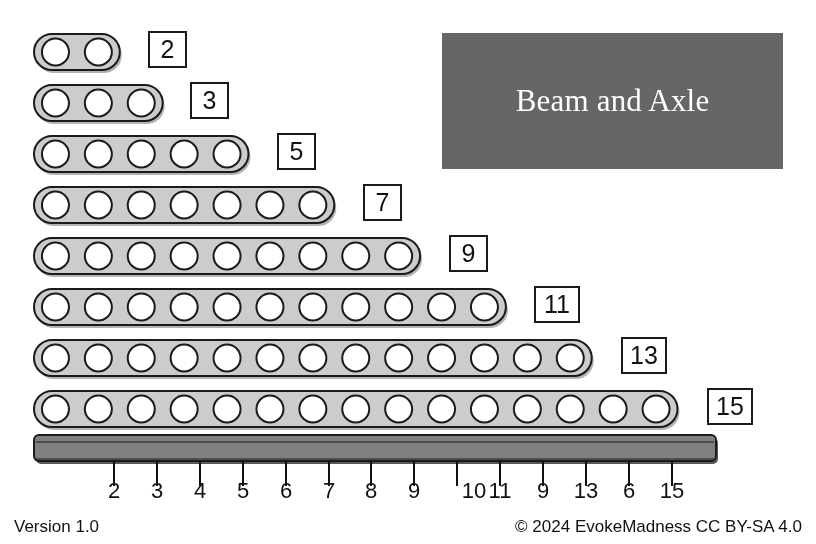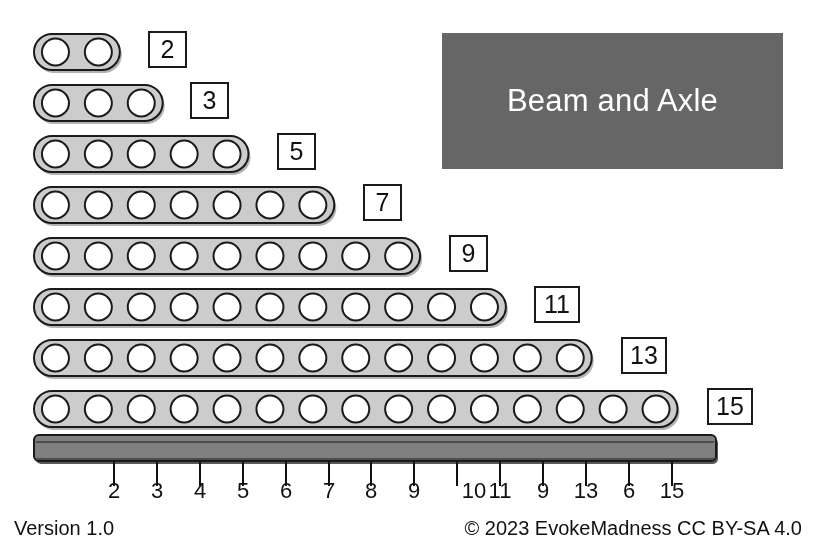--- a/index.html
+++ b/index.html
@@ -25,21 +25,21 @@
     background: #666666;
     display: flex;
     align-items: center;
     justify-content: center;
     text-align: center;
   }
   .title-card .title-text {
     color: #ffffff;
     font-size: 31px;
     line-height: 40px;
-    font-family: Liberation Sans, sans-serif;
+    font-family: Liberation Serif, serif;
     letter-spacing: 0.2px;
     padding: 0 18px;
   }
   .badge {
     position: absolute;
     background: #ffffff;
     border: 2px solid #1a1a1a;
     display: flex;
     align-items: center;
     justify-content: center;
@@ -63,21 +63,21 @@
     position: absolute;
     font-size: 22px;
     color: #111111;
     text-align: center;
     font-family: "Liberation Sans", sans-serif;
     transform: translateX(-50%);
     white-space: nowrap;
   }
   .footer-text {
     position: absolute;
-    font-size: 20px;
+    font-size: 17px;
     color: #111111;
     font-family: "Liberation Sans", sans-serif;
     white-space: nowrap;
   }
   .footer-right { text-align: right; }
 </style>
 </head>
 <body>
 
 <div id="stage">
@@ -246,15 +246,15 @@
       <div class="tick-label" style="left: 543px; top: 478px;">9</div>
       <div class="tick-line" style="left: 585px; top: 461px; height: 25px;"></div>
       <div class="tick-label" style="left: 586px; top: 478px;">13</div>
       <div class="tick-line" style="left: 628px; top: 461px; height: 25px;"></div>
       <div class="tick-label" style="left: 629px; top: 478px;">6</div>
       <div class="tick-line" style="left: 671px; top: 461px; height: 25px;"></div>
       <div class="tick-label" style="left: 672px; top: 478px;">15</div>
     </div>
 
   <div class="footer-text" id="footer-version" style="left: 14px; top: 517px;">Version 1.0</div>
-  <div class="footer-text footer-right" id="footer-copyright" style="right: 14px; top: 517px;">© 2023 EvokeMadness CC BY-SA 4.0</div>
+  <div class="footer-text footer-right" id="footer-copyright" style="right: 14px; top: 517px;">© 2024 EvokeMadness CC BY-SA 4.0</div>
 
 </div>
 
 </body></html>

